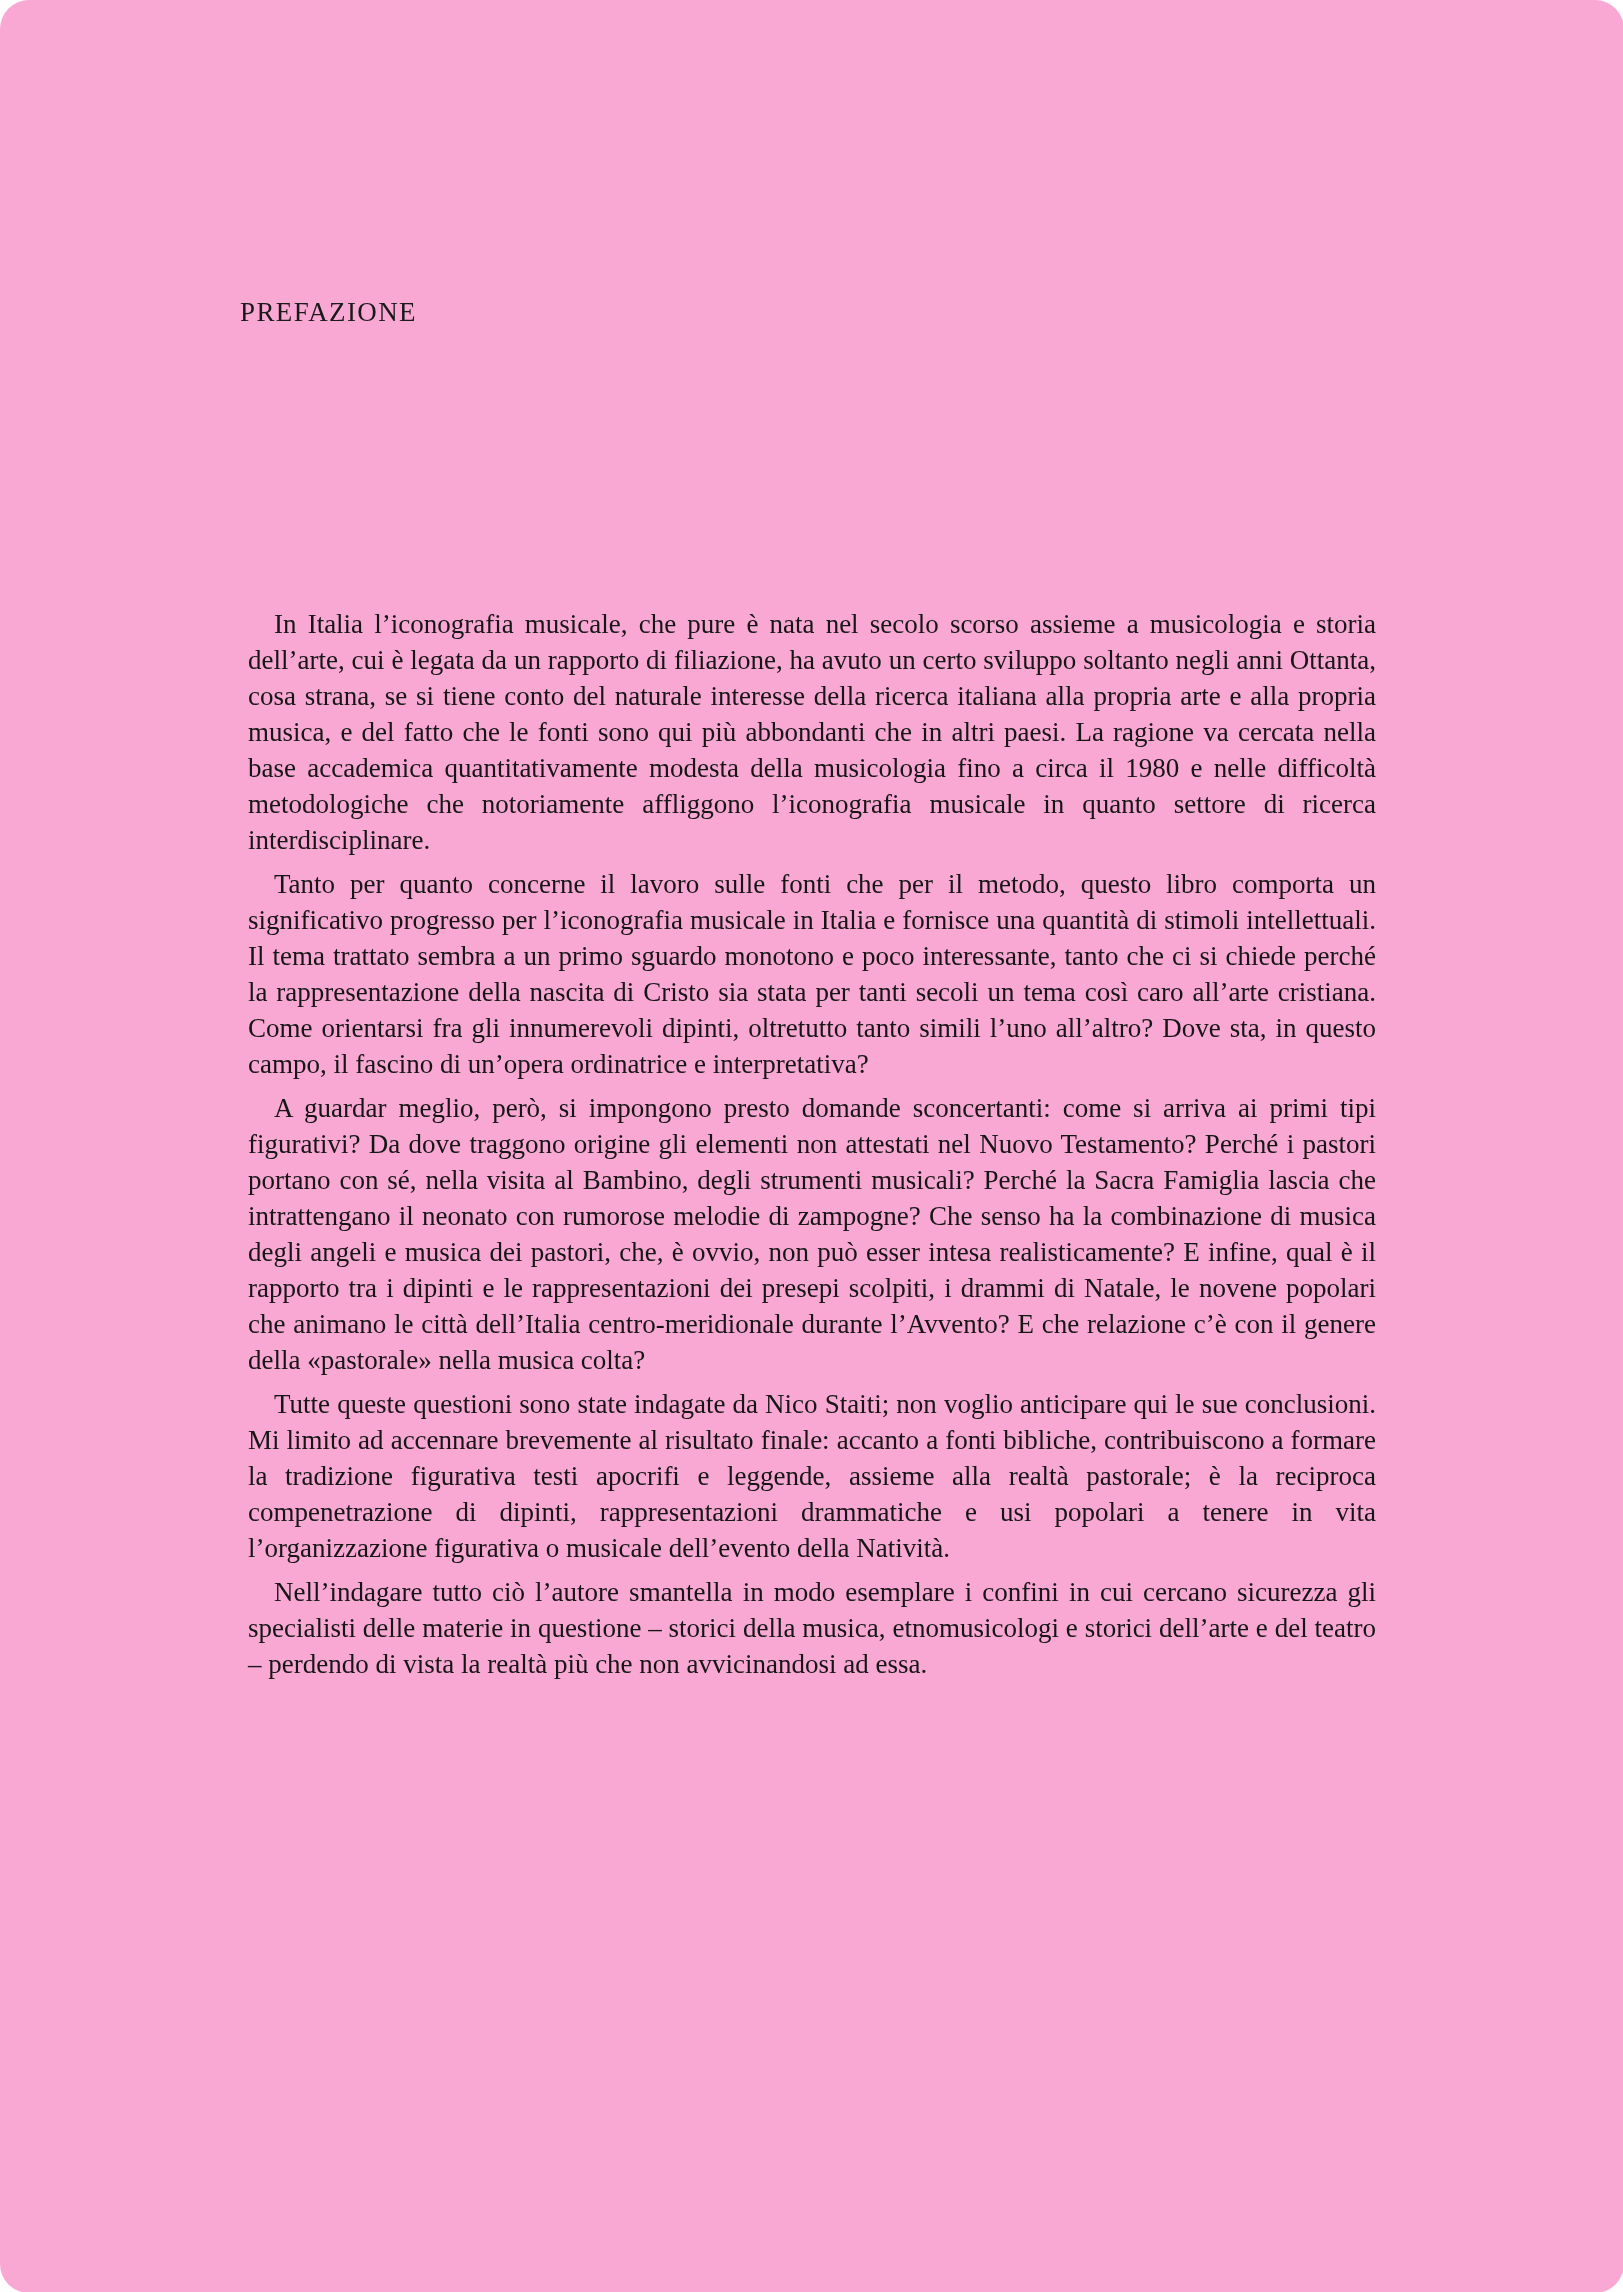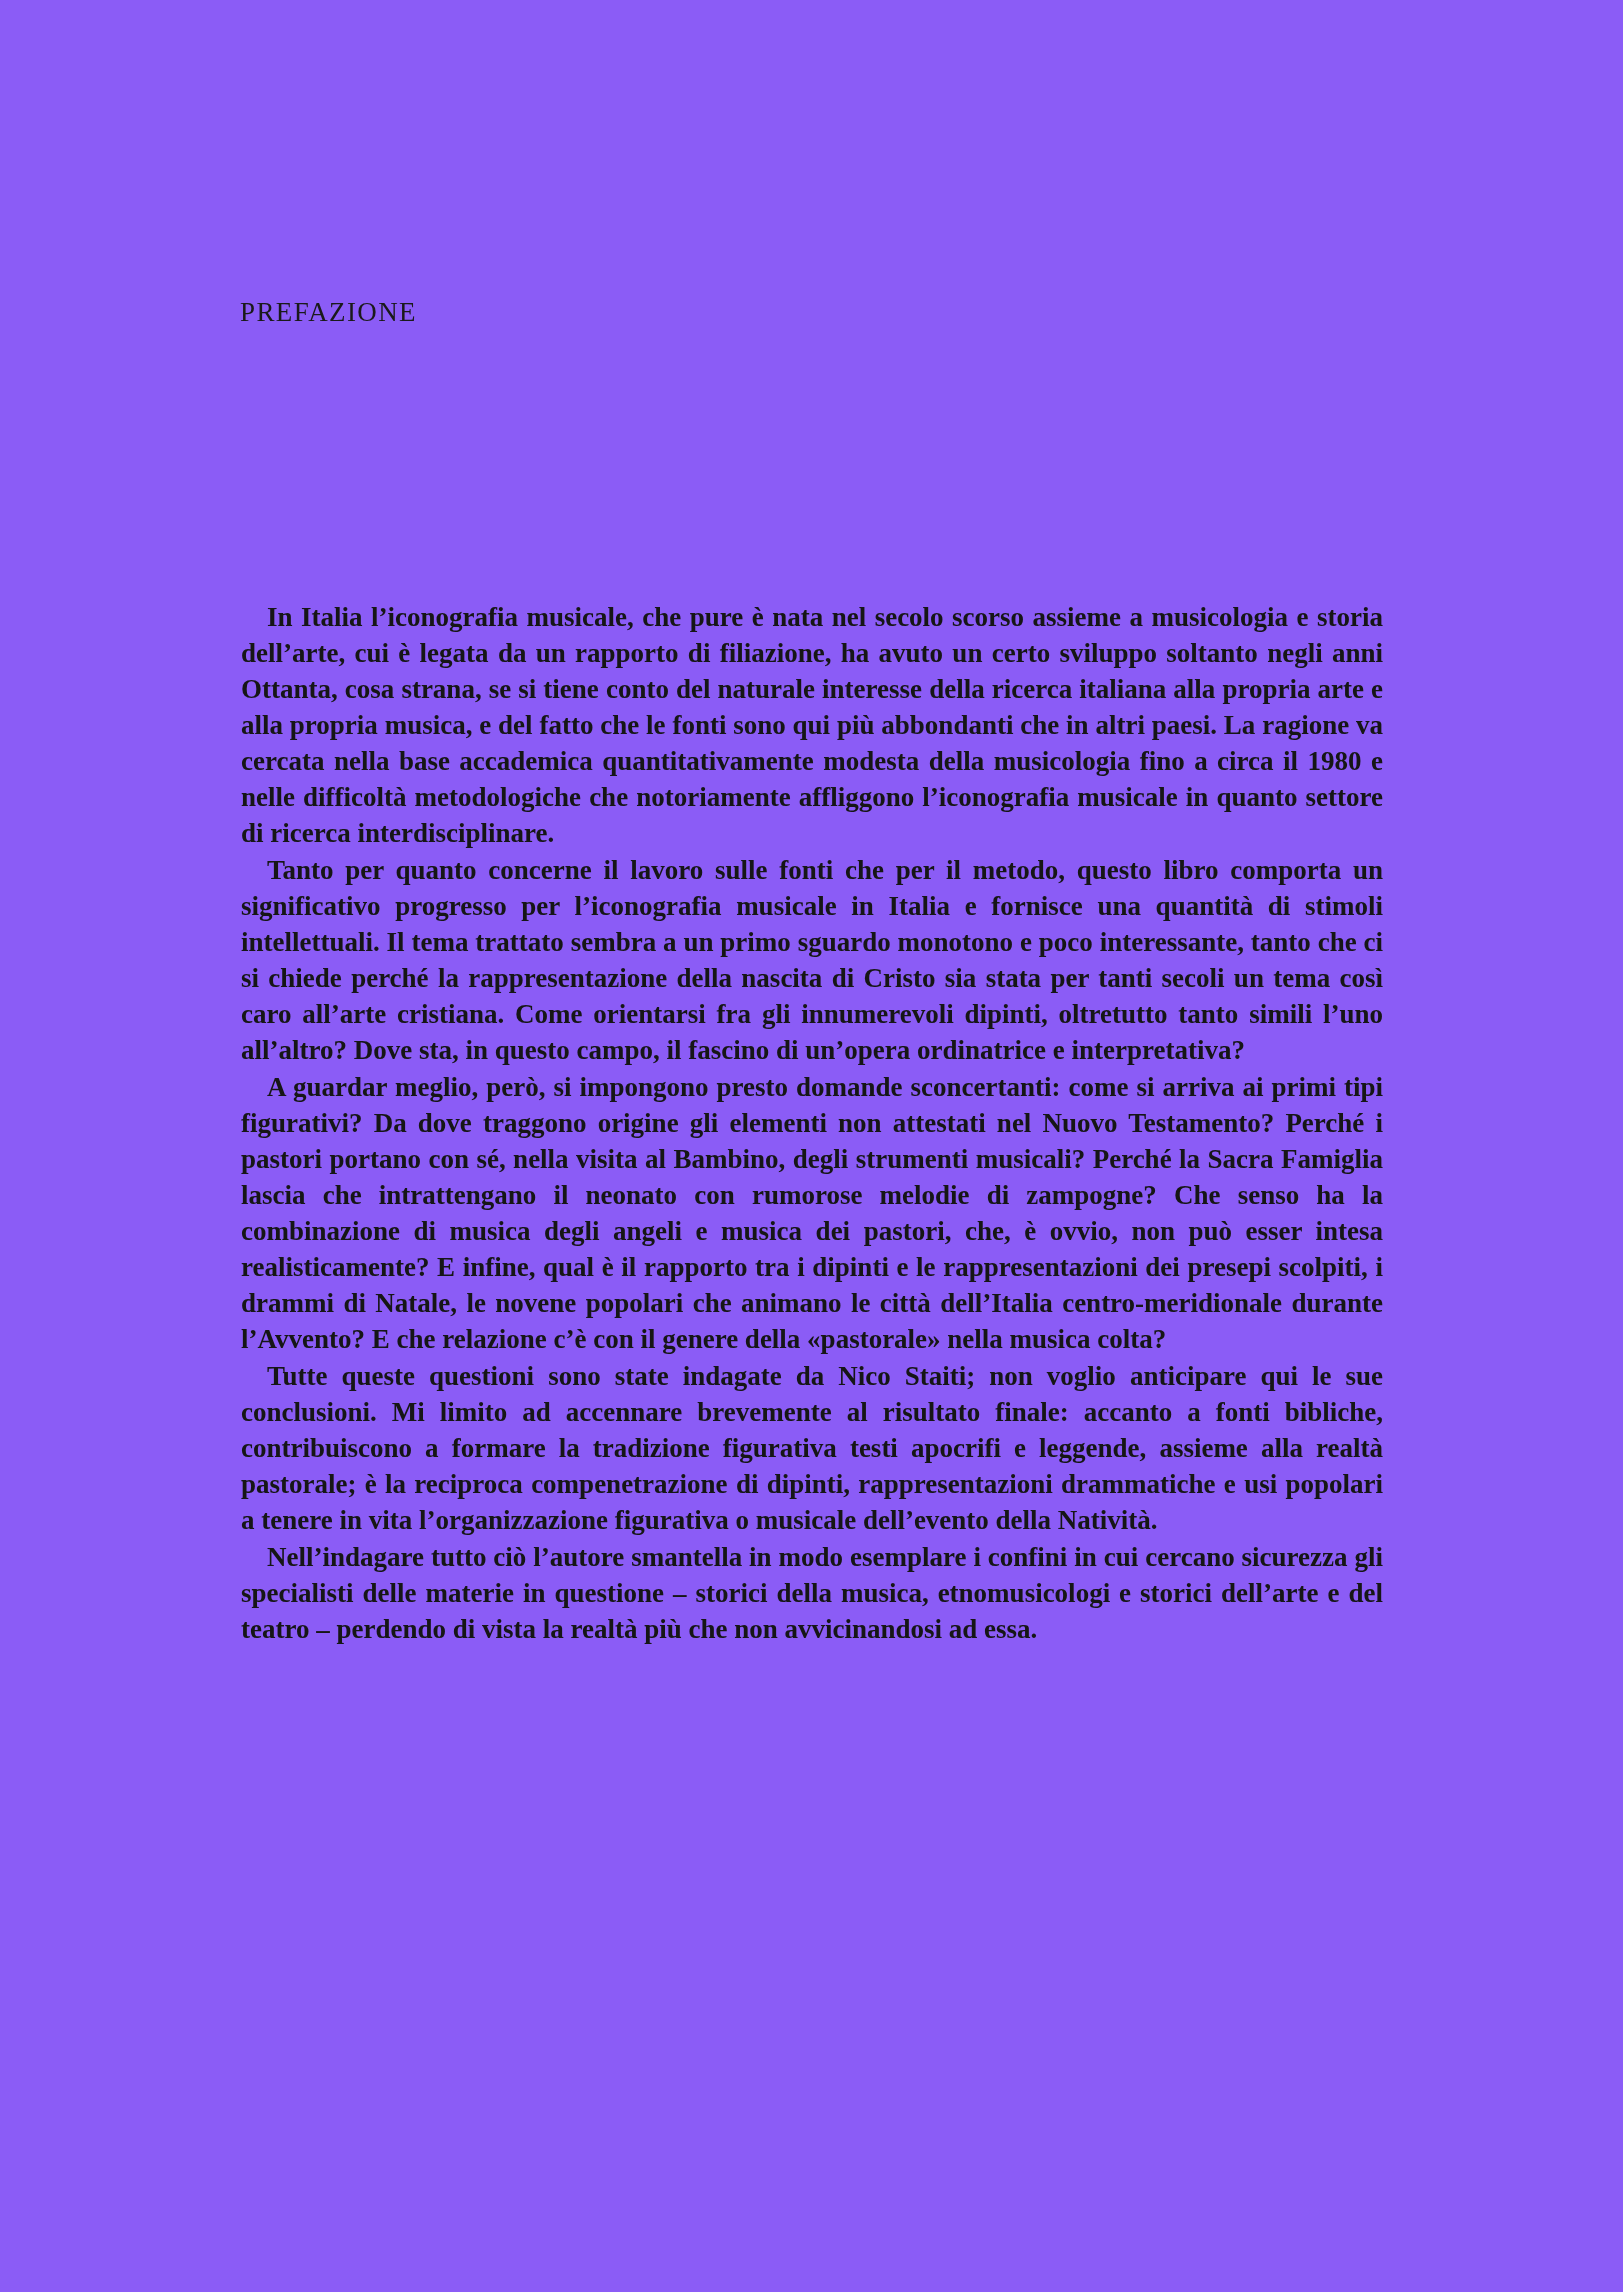--- a/index.html
+++ b/index.html
@@ -4,25 +4,26 @@
 <style>
   html, body {
     margin: 0;
     padding: 0;
     background: #ffffff;
   }
   .page {
     position: relative;
     width: 1624px;
     height: 2293px;
-    background: #8b5cf6;
+    background: #f9a8d4;
     overflow: hidden;
     font-family: "Liberation Serif", "DejaVu Serif", serif;
     color: #1a1a1a;
     box-sizing: border-box;
+    border-radius: 29px;
   }
   .content {
     position: absolute;
     left: 240px;
     top: 0;
     width: 1144px;
     height: 2293px;
   }
   .chapter-title {
     position: absolute;
@@ -42,24 +43,23 @@
     width: 1144px;
     font-size: 27px;
     line-height: 36px;
     text-align: justify;
     text-justify: inter-word;
     color: #161616;
     hyphens: manual;
     -webkit-hyphens: manual;
   }
   .body-text p {
-    margin: 1px;
+    margin: 8px;
     text-indent: 26px;
     text-align: justify;
-    font-weight: bold;
   }
   .body-text p:last-child {
     text-align: justify;
   }
   
 </style>
 </head>
 <body>
 
 <div class="page">

